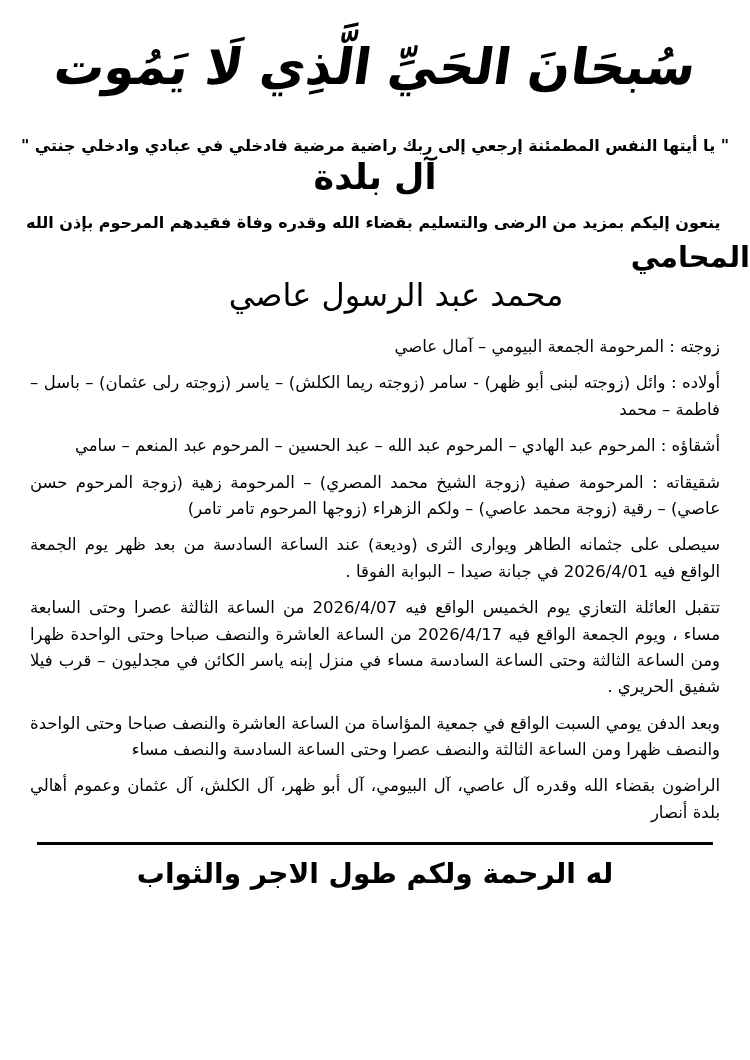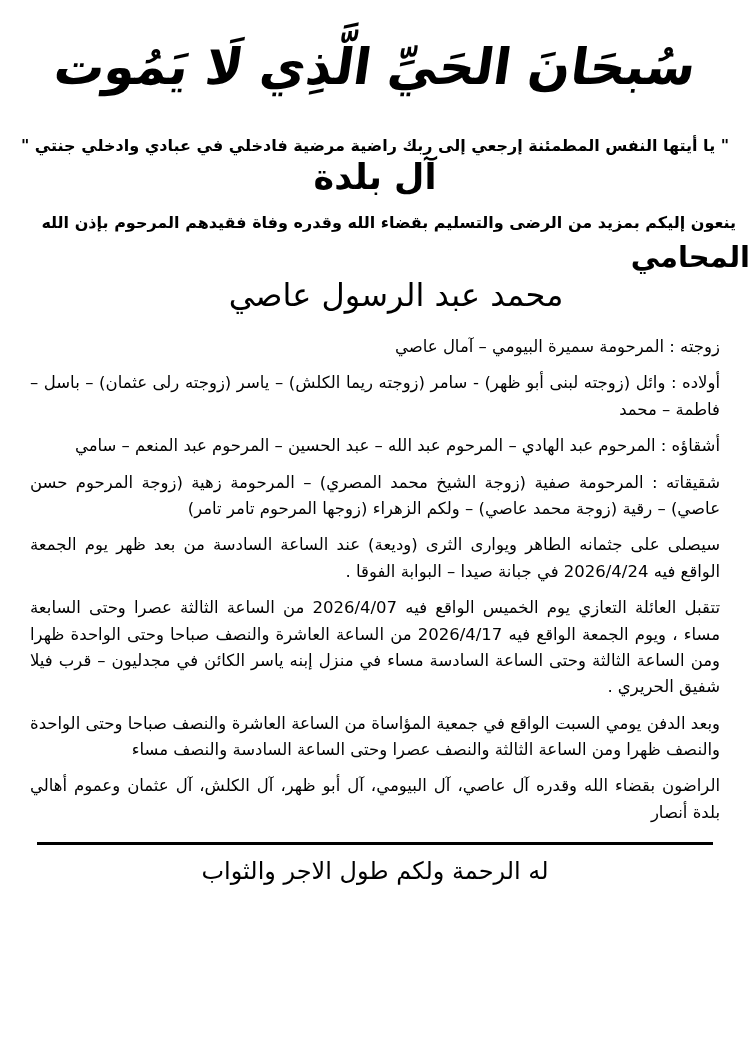--- a/index.html
+++ b/index.html
@@ -45,21 +45,21 @@
     font-weight: bold;
   }
   .family {
     margin-top: 2px;
     text-align: center;
     font-size: 35px;
     font-weight: bold;
   }
   .intro {
     margin-top: 16px;
-    text-align: right;
+    text-align: left;
     font-size: 16px;
     font-weight: bold;
     padding: 0 14px;
     margin-left: 12px;
   }
   .lawyer {
     margin-top: 8px;
     font-size: 29px;
     font-weight: bold;
   }
@@ -83,22 +83,22 @@
   }
   .divider {
     width: 676px;
     height: 0;
     border-top: 3px solid #000000;
     margin: 16px auto 0 auto;
   }
   .closing {
     margin-top: 12px;
     text-align: center;
-    font-size: 24px;
-    font-weight: normal;
+    font-size: 28px;
+    font-weight: bold;
   }
 </style>
 </head>
 <body>
 
 <div class="page">
 
   <div class="callig">سُبحَانَ الحَيِّ الَّذِي لَا يَمُوت</div>
 
   <div class="verse">" يا أيتها النفس المطمئنة إرجعي إلى ربك راضية مرضية فادخلي في عبادي وادخلي جنتي "</div>
@@ -106,25 +106,25 @@
 
   <div class="family">آل بلدة</div>
 
   <div class="intro">ينعون إليكم بمزيد من الرضى والتسليم بقضاء الله وقدره وفاة فقيدهم المرحوم بإذن الله</div>
 
   <div class="lawyer">المحامي</div>
 
   <div class="name">محمد عبد الرسول عاصي</div>
 
   <div class="body-text">
-    <p>زوجته : المرحومة سميرة البيومي – آمال عاصي</p>
+    <p>زوجته : المرحومة الجمعة البيومي – آمال عاصي</p>
     <p>أولاده : وائل (زوجته لبنى أبو ظهر) - سامر (زوجته ريما الكلش) – ياسر (زوجته رلى عثمان) – باسل – فاطمة – محمد</p>
     <p>أشقاؤه : المرحوم عبد الهادي – المرحوم عبد الله – عبد الحسين – المرحوم عبد المنعم – سامي</p>
     <p>شقيقاته : المرحومة صفية (زوجة الشيخ محمد المصري) – المرحومة زهية (زوجة المرحوم حسن عاصي) – رقية (زوجة محمد عاصي) – ولكم الزهراء (زوجها المرحوم تامر تامر)</p>
-    <p>سيصلى على جثمانه الطاهر ويوارى الثرى (وديعة) عند الساعة السادسة من بعد ظهر يوم الجمعة الواقع فيه 2026/4/24 في جبانة صيدا – البوابة الفوقا .</p>
+    <p>سيصلى على جثمانه الطاهر ويوارى الثرى (وديعة) عند الساعة السادسة من بعد ظهر يوم الجمعة الواقع فيه 2026/4/01 في جبانة صيدا – البوابة الفوقا .</p>
     <p>تتقبل العائلة التعازي يوم الخميس الواقع فيه 2026/4/07 من الساعة الثالثة عصرا وحتى السابعة مساء ، ويوم الجمعة الواقع فيه 2026/4/17 من الساعة العاشرة والنصف صباحا وحتى الواحدة ظهرا ومن الساعة الثالثة وحتى الساعة السادسة مساء في منزل إبنه ياسر الكائن في مجدليون – قرب فيلا شفيق الحريري .</p>
     <p>وبعد الدفن يومي السبت الواقع في جمعية المؤاساة من الساعة العاشرة والنصف صباحا وحتى الواحدة والنصف ظهرا ومن الساعة الثالثة والنصف عصرا وحتى الساعة السادسة والنصف مساء</p>
     <p>الراضون بقضاء الله وقدره آل عاصي، آل البيومي، آل أبو ظهر، آل الكلش، آل عثمان وعموم أهالي بلدة أنصار</p>
   </div>
 
   <div class="divider"></div>
 
   <div class="closing">له الرحمة ولكم طول الاجر والثواب</div>
 
 </div>

